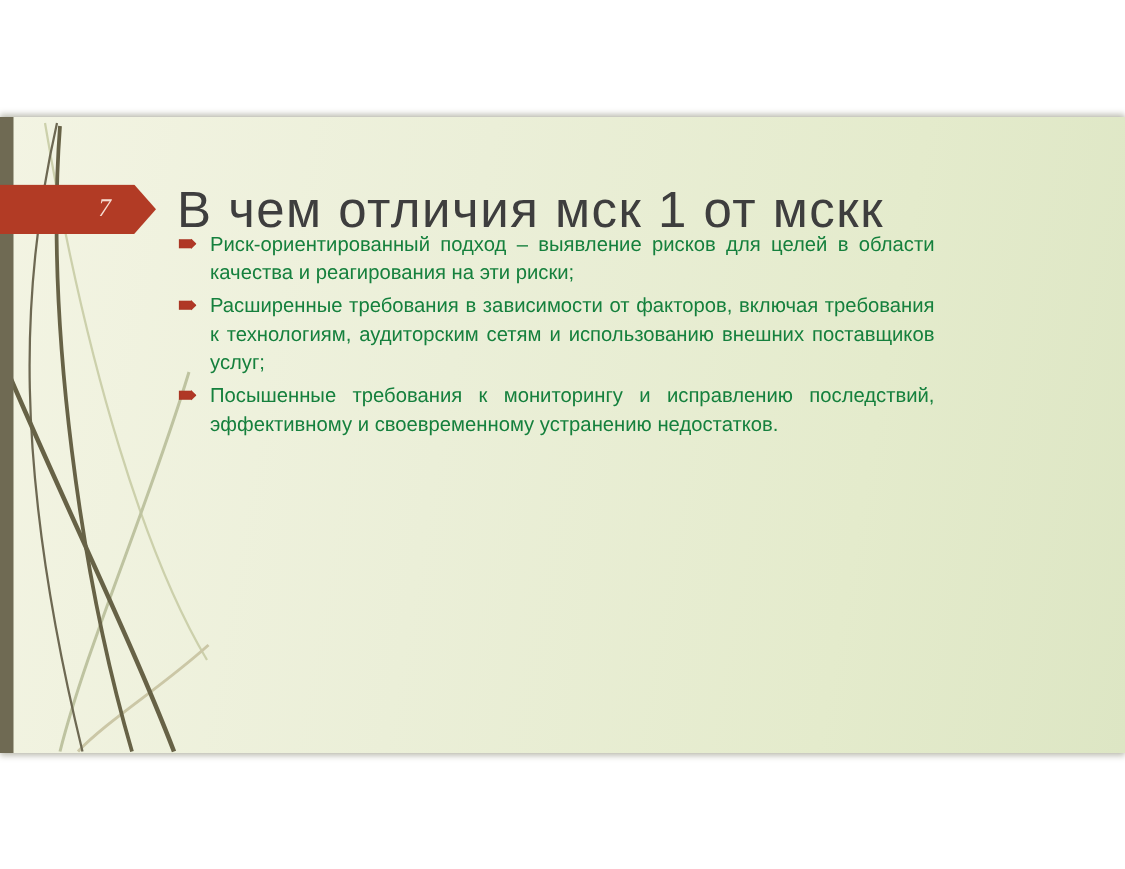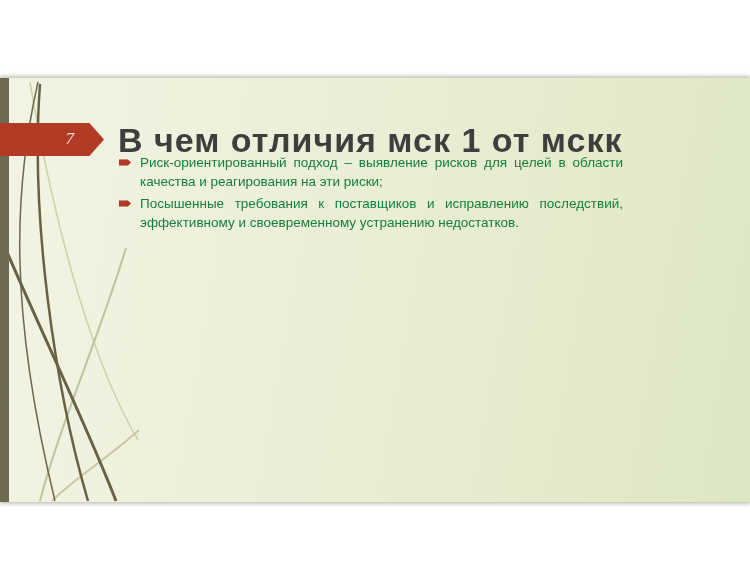--- a/index.html
+++ b/index.html
@@ -64,21 +64,21 @@
   }
   
   .title {
     position: absolute;
     left: 118px;
     top: 96px;
     width: 560px;
     font-size: 34px;
     line-height: 42px;
     letter-spacing: 1px;
-    font-weight: 700;
+    font-weight: 400;
     color: #3e3e3e;
     white-space: nowrap;
   }
   
   .bullets {
     position: absolute;
     left: 118px;
     top: 153px;
     width: 505px;
     margin: 0;
@@ -130,17 +130,21 @@
 
   <h1 class="title">В чем отличия мск 1 от мскк</h1>
 
   <ul class="bullets">
     <li>
       <span class="marker"></span>
       <span>Риск-ориентированный подход – выявление рисков для целей в области качества и реагирования на эти риски;</span>
     </li>
     <li>
       <span class="marker"></span>
-      <span>Посышенные требования к поставщиков и исправлению последствий, эффективному и своевременному устранению недостатков.</span>
+      <span>Расширенные требования в зависимости от факторов, включая требования к технологиям, аудиторским сетям и использованию внешних поставщиков услуг;</span>
+    </li>
+    <li>
+      <span class="marker"></span>
+      <span>Посышенные требования к мониторингу и исправлению последствий, эффективному и своевременному устранению недостатков.</span>
     </li>
   </ul>
 
 </div>
 
 </body></html>

